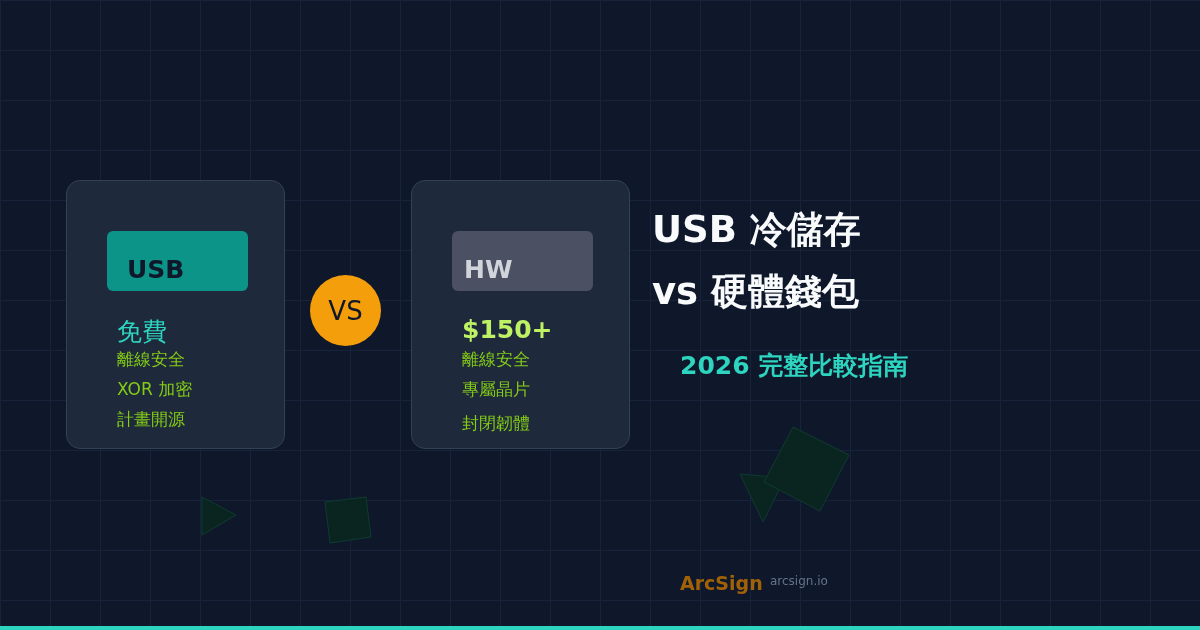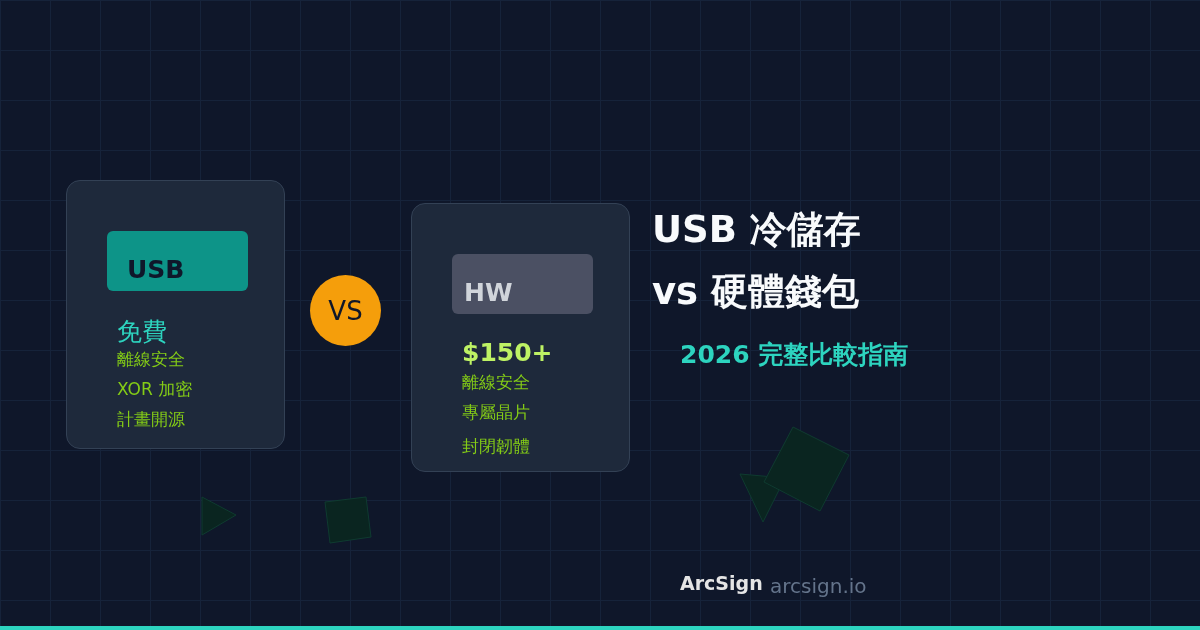--- a/index.html
+++ b/index.html
@@ -9,23 +9,23 @@
     background-image:linear-gradient(to right,#16233a 1px,transparent 1px),linear-gradient(to bottom,#16233a 1px,transparent 1px);
     background-size:50px 50px;}
   .card{position:absolute;top:180px;width:219px;height:269px;background:#1e293b;border:1px solid #334155;border-radius:14px;box-sizing:border-box;}
   .badge{position:absolute;left:40px;top:50px;width:141px;height:60px;border-radius:6px;box-sizing:border-box;}
   .badge span{position:absolute;left:20px;top:24px;font-weight:bold;font-size:25px;line-height:30px;}
   .price{position:absolute;left:50px;top:134px;font-size:25px;font-weight:bold;}
   .feat{position:absolute;left:50px;font-size:17px;color:#84cc16;}
   .vs{position:absolute;left:310px;top:275px;width:71px;height:71px;border-radius:50%;background:#f59e0b;
     display:flex;align-items:center;justify-content:center;font-weight:normal;font-size:26px;color:#0f172a;}
   .title{position:absolute;left:652px;color:#f8fafc;font-weight:bold;font-size:37px;line-height:44px;}
-  .sub{position:absolute;left:680px;top:338px;color:#2dd4bf;font-size:25px;font-weight:bold;}
-  .brand{position:absolute;left:680px;top:572px;color:#e5e5e5;font-weight:bold;font-size:19px;}
-  .domain{position:absolute;left:770px;top:574px;color:#64748b;font-size:20px;}
+  .sub{position:absolute;left:680px;top:349px;color:#2dd4bf;font-size:25px;font-weight:bold;}
+  .brand{position:absolute;left:680px;top:572px;color:#a16207;font-weight:bold;font-size:19px;}
+  .domain{position:absolute;left:770px;top:574px;color:#64748b;font-size:12px;}
   .bar{position:absolute;left:0;top:626px;width:1200px;height:4px;background:#2dd4bf;}
   svg.shapes{position:absolute;left:0;top:0;}
 </style>
 </head>
 <body>
 
 <div class="grid"></div>
 
 <svg class="shapes" width="1200" height="630">
   <polygon points="202,497 236,515 202,535" fill="#0a2520" stroke="#0f3b30" stroke-width="1"></polygon>
@@ -39,21 +39,21 @@
     <span style="color:#0f172a;">USB</span>
   </div>
   <div class="price" style="color:#2dd4bf;font-weight:normal;">免費</div>
   <div class="feat" style="top:167px;">離線安全</div>
   <div class="feat" style="top:197px;">XOR 加密</div>
   <div class="feat" style="top:227px;">計畫開源</div>
 </div>
 
 <div class="vs">VS</div>
 
-<div class="card" style="left:411px;margin-top:23px;">
+<div class="card" style="left:411px;">
   <div class="badge" style="background:#4b5063;">
     <span style="color:#d1d5db;left:12px;">HW</span>
   </div>
   <div class="price" style="color:#bef264;">$150+</div>
   <div class="feat" style="top:167px;">離線安全</div>
   <div class="feat" style="top:197px;">專屬晶片</div>
   <div class="feat" style="top:231px;">封閉韌體</div>
 </div>
 
 <div class="title" style="top:208px;">USB 冷儲存</div>

